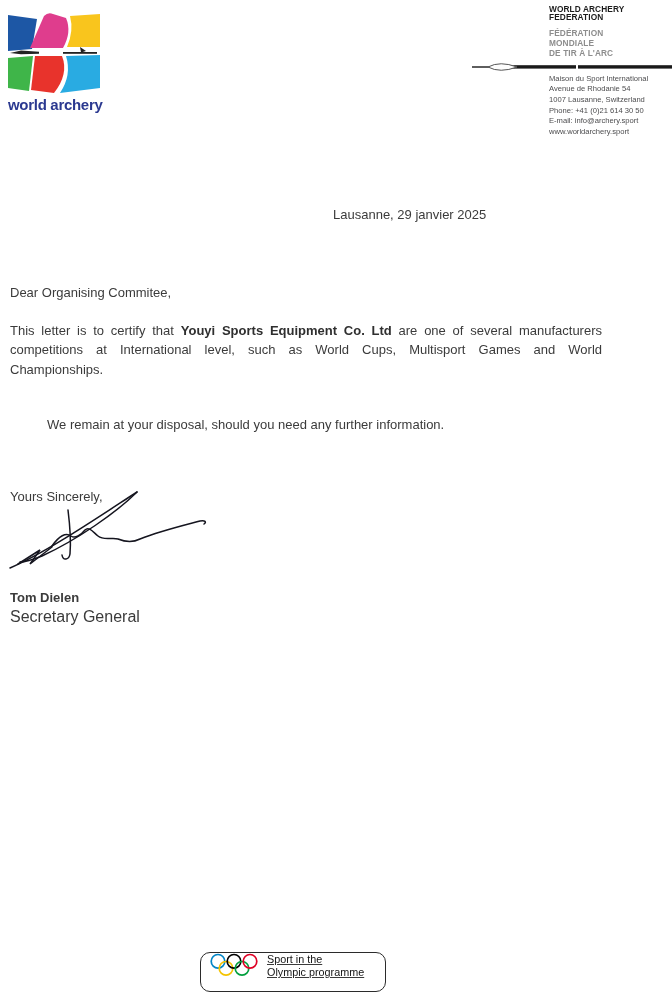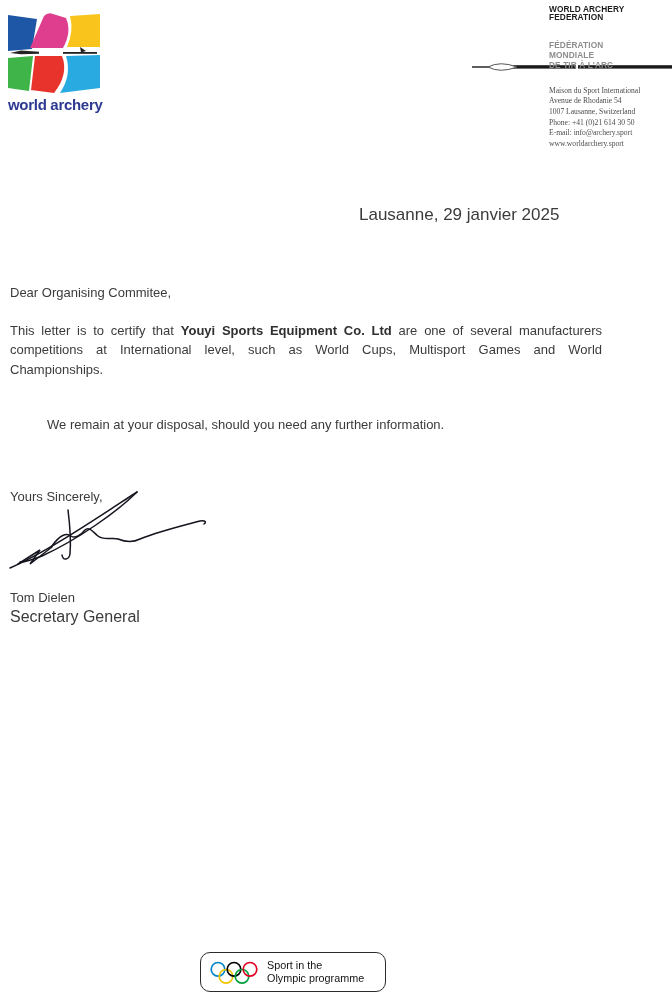--- a/index.html
+++ b/index.html
@@ -16,43 +16,43 @@
   .logo-block { position: absolute; left: 8px; top: 12px; width: 92px; }
   .logo-block svg { display: block; }
   .logo-wordmark {
     margin-top: 2px;
     font-size: 15px; font-weight: bold; letter-spacing: -0.3px;
     color: #2b3990; white-space: nowrap;
   }
   .arrow-svg { position: absolute; left: 470px; top: 59px; }
   .org-block { position: absolute; left: 549px; top: 6px; width: 120px; }
   .org-en div { font-size: 8.3px; font-weight: bold; line-height: 7.9px; color: #1b1b1b; letter-spacing: 0.1px; }
-  .org-fr { margin-top: 18px; }
+  .org-fr { margin-top: 6px; }
   .org-fr div { font-size: 8.3px; font-weight: bold; line-height: 10px; color: #8d8d8d; letter-spacing: 0.1px; }
-  .addr { margin-top: 16px; font-family: Liberation Serif, serif; }
+  .addr { margin-top: 16px; }
   .addr div { font-size: 7.6px; line-height: 10.6px; color: #4c4c4e; }
   
-  .dateline { position: absolute; left: 333px; top: 205px; font-size: 17px; line-height: 19px; margin-left: 26px; }
+  .dateline { position: absolute; left: 333px; top: 205px; font-size: 13px; line-height: 19px; }
   .salutation { position: absolute; left: 10px; top: 283px; font-size: 13px; line-height: 19px; }
   .body-par { position: absolute; left: 10px; top: 321px; width: 592px; font-size: 13px; }
   .p-line { line-height: 19.3px; text-align: justify; text-align-last: justify; }
   .p-line.last { text-align: left; text-align-last: left; }
   .p-line b { color: #2f2f2f; }
   .closing-line { position: absolute; left: 10px; top: 415px; font-size: 13px; line-height: 19px; margin-left: 37px; }
   .signoff { position: absolute; left: 10px; top: 455px; font-size: 13px; line-height: 19px; margin-top: 32px; }
   .signature { position: absolute; left: 2px; top: 484px; }
-  .signer-name { position: absolute; left: 10px; top: 588px; font-size: 13px; line-height: 19px; }
+  .signer-name { position: absolute; left: 10px; top: 588px; font-size: 13px; line-height: 19px; font-weight: bold; }
   .signer-title { position: absolute; left: 10px; top: 607px; font-size: 16px; line-height: 19px; }
   
   .badge {
     position: absolute; left: 200px; top: 952px;
     width: 186px; height: 40px;
     border: 1.5px solid #2b2b2b; border-radius: 10px;
     box-sizing: border-box;
-    display: flex; align-items: center;
+    display: flex;  text-decoration: underline;
   }
   .badge-rings { margin-left: 9px; flex: 0 0 auto; }
   .badge-text { margin-left: 9px; font-size: 10.8px; line-height: 13px; color: #141414; }
 </style>
 </head>
 <body>
 
 <div class="page">
 
   <div class="logo-block">

